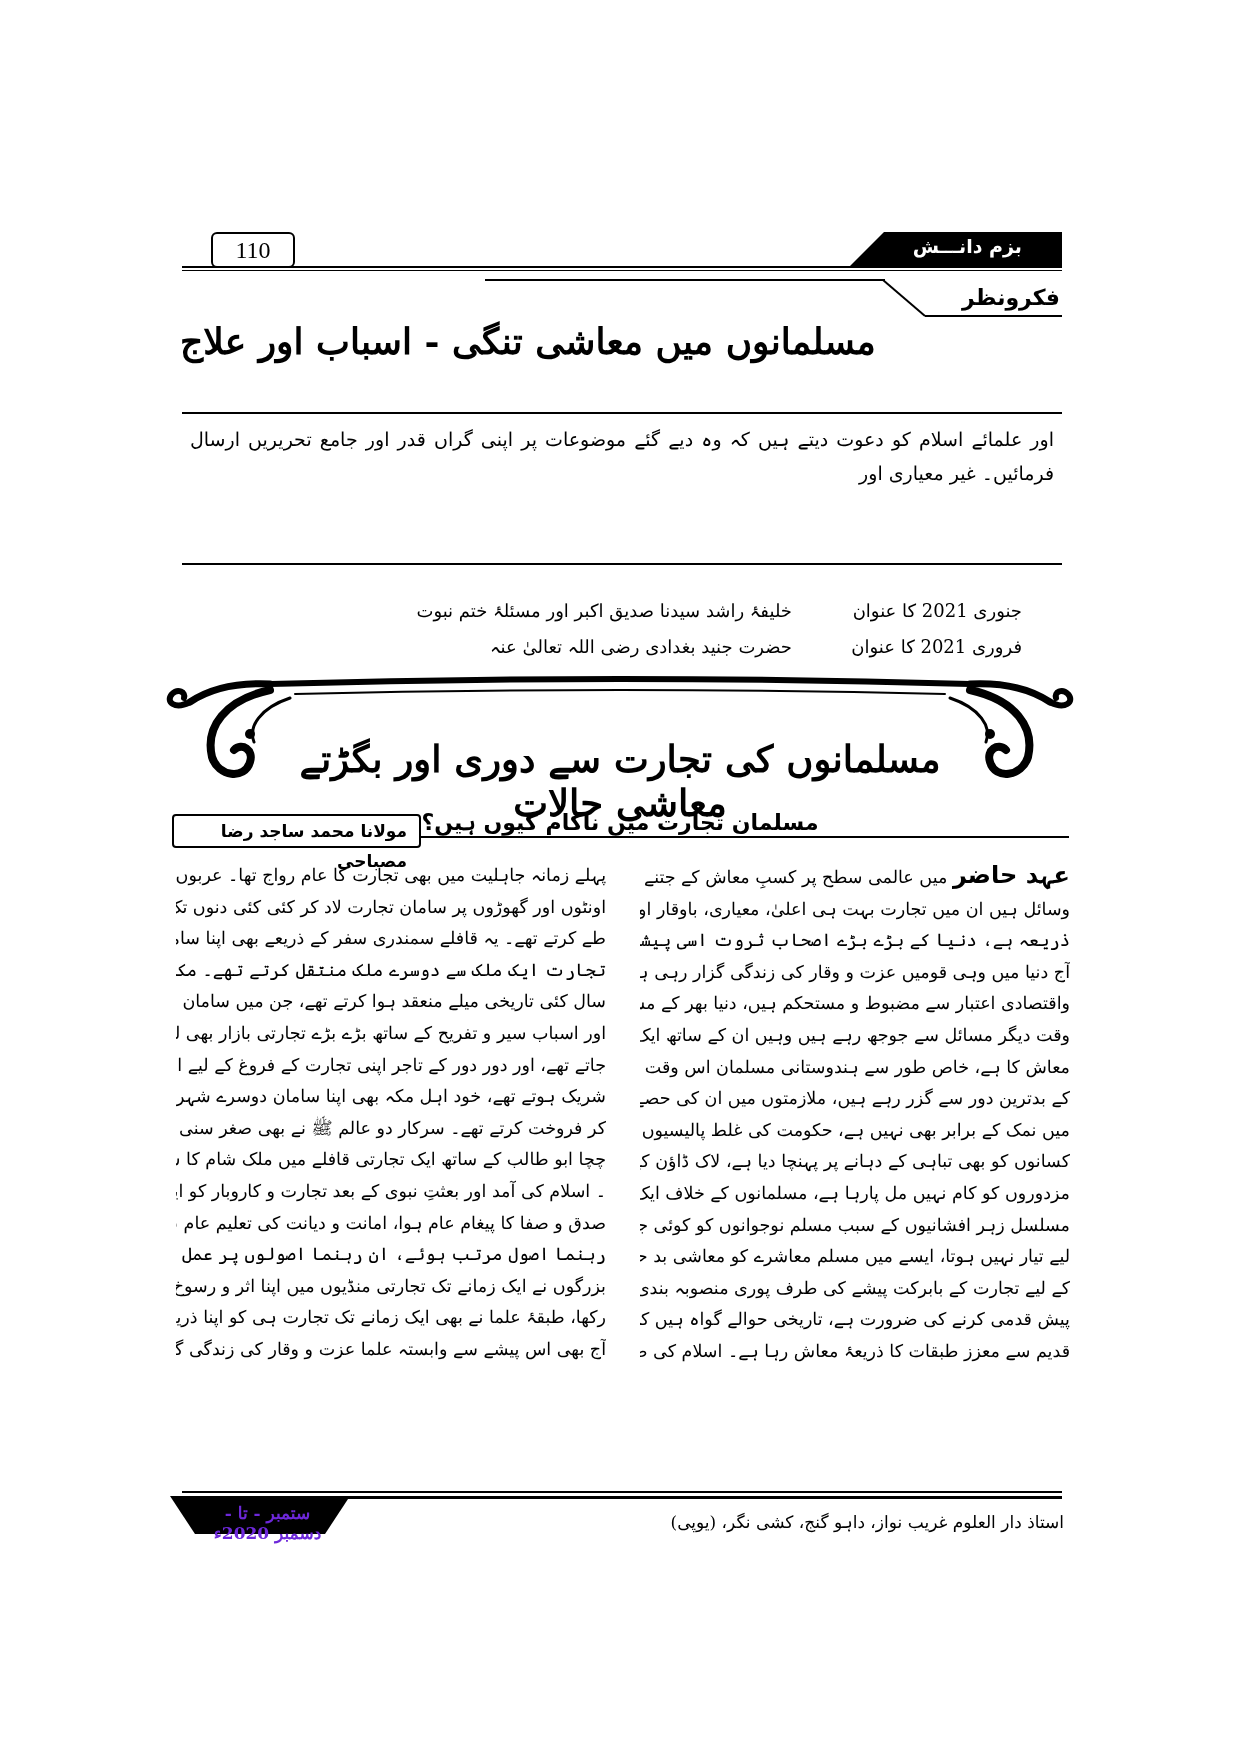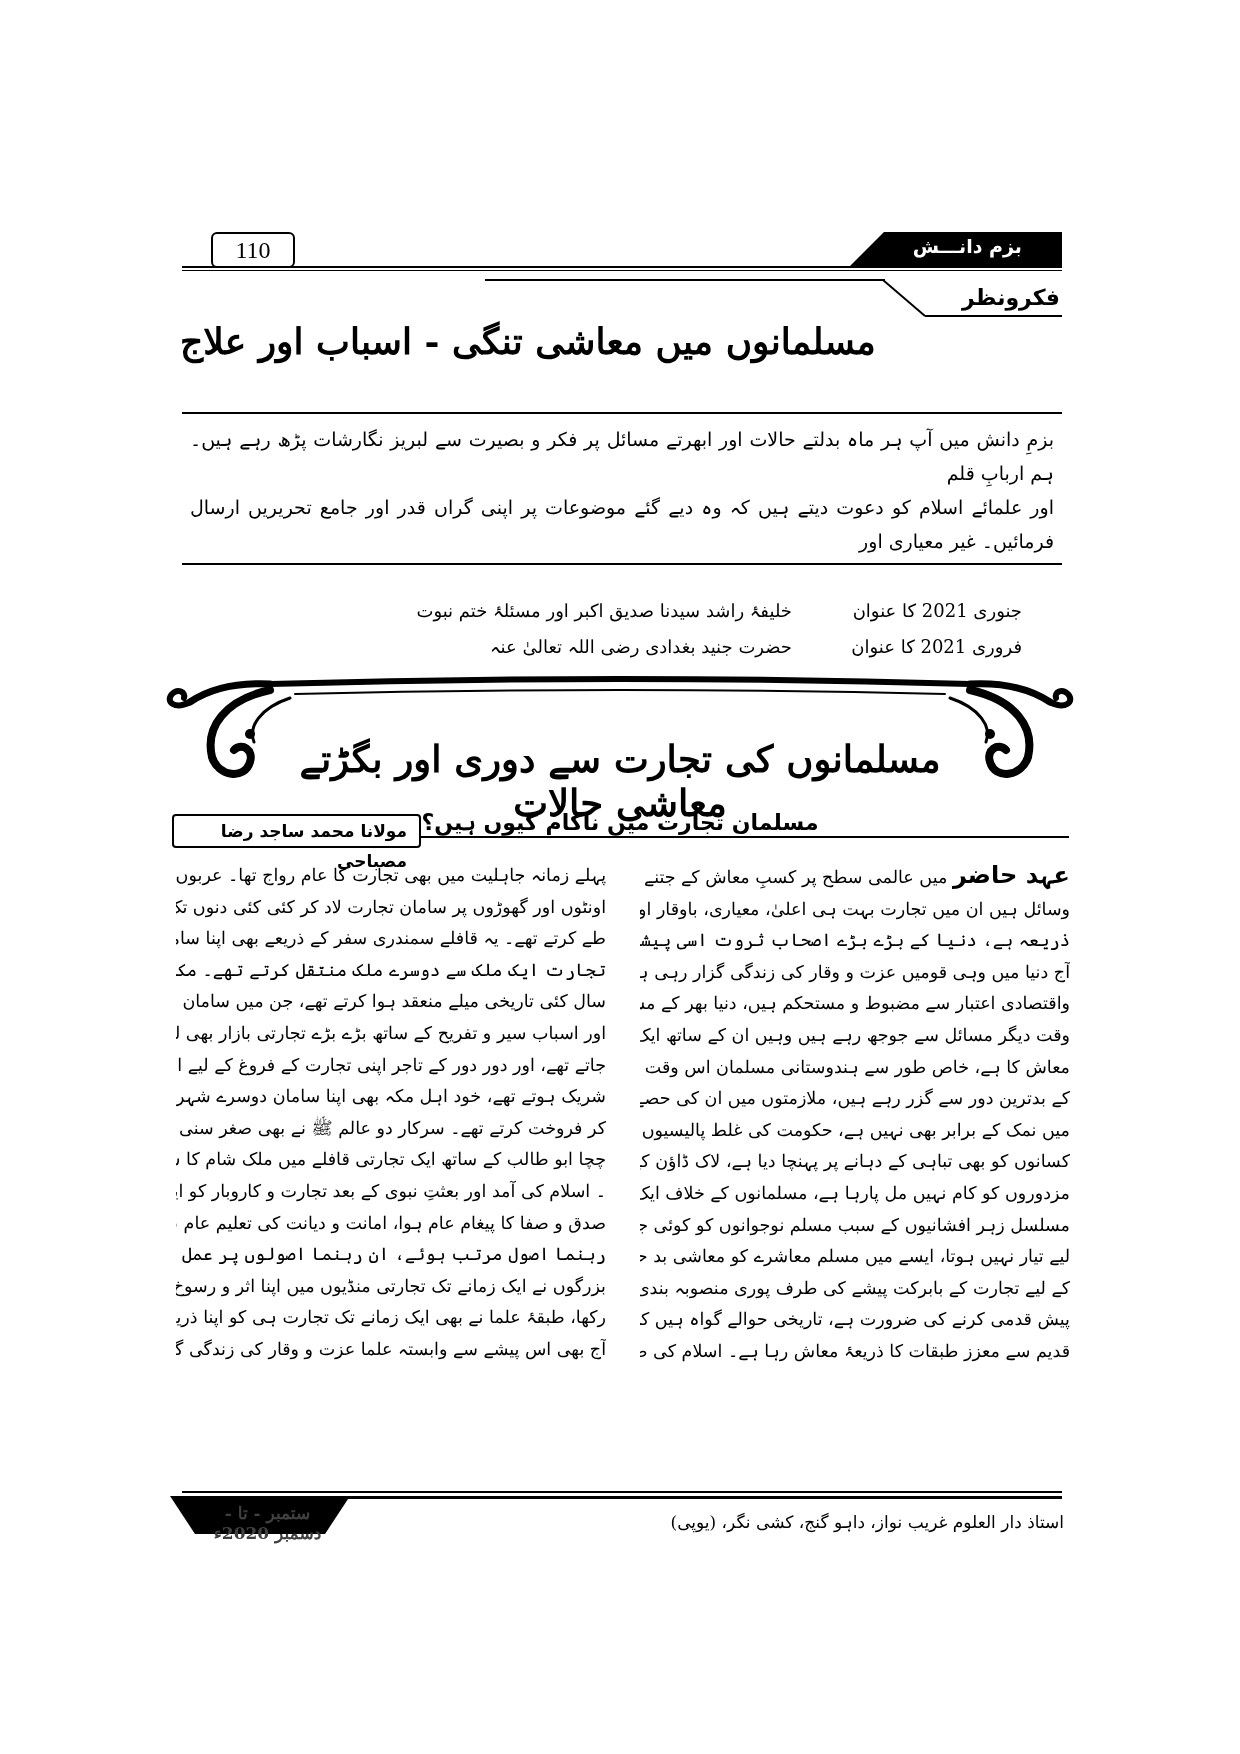--- a/index.html
+++ b/index.html
@@ -46,21 +46,21 @@
 
   .col { position:absolute; top:860px; width:430px; font-size:17.5px; line-height:31.6px; text-align:justify; text-align-last:justify; direction:rtl; }
   #col-right { left:640px; }
   #col-left { left:176px; }
   .col .line { display:block; white-space:nowrap; overflow:hidden; }
   .lead-word { font-family:"DejaVu Sans", sans-serif; font-weight:900; font-size:24px; }
 
   #footer-rule-1 { left:182px; top:1491px; width:880px; height:2px; background:#000; }
   #footer-rule-2 { left:340px; top:1496px; width:722px; height:3px; background:#000; }
   #footer-date-banner { left:170px; top:1496px; width:180px; height:38px; }
-  #footer-date { position:absolute; left:30px; top:7px; width:135px; text-align:center; color:#404040; font-size:17px; font-weight:bold; direction:rtl; }
+  #footer-date { position:absolute; left:30px; top:7px; width:135px; text-align:center; color:#6d28d9; font-size:17px; font-weight:bold; direction:rtl; }
   #author-affiliation { right:176px; top:1512px; font-size:17px; direction:rtl; }
 </style>
 </head>
 <body>
 
 <div id="page-num-box" class="abs">110</div>
 <div id="header-rule-1" class="abs"></div>
 <div id="header-rule-2" class="abs"></div>
 
 <div id="magazine-banner" class="abs">
@@ -74,21 +74,20 @@
 <svg id="section-diag" class="abs" width="50" height="40">
   <line x1="3" y1="1" x2="45" y2="37" stroke="#000" stroke-width="2"></line>
 </svg>
 <div id="section-rule-bottom" class="abs"></div>
 <div id="section-label" class="abs rtl">فکرونظر</div>
 
 <div id="main-title" class="abs rtl">مسلمانوں میں معاشی تنگی - اسباب اور علاج</div>
 
 <div id="intro-rule-top" class="abs"></div>
 <div id="intro-text" class="abs rtl">
-  <span class="line" style="display:block">بزمِ دانش میں آپ ہر ماہ بدلتے حالات اور ابھرتے مسائل پر فکر و بصیرت سے لبریز نگارشات پڑھ رہے ہیں۔ ہم اربابِ قلم</span>
   <span class="line" style="display:block">اور علمائے اسلام کو دعوت دیتے ہیں کہ وہ دیے گئے موضوعات پر اپنی گراں قدر اور جامع تحریریں ارسال فرمائیں۔ غیر معیاری اور</span>
 </div>
 <div id="intro-rule-bottom" class="abs"></div>
 
 <div id="topic-1" class="topic-row">
   <span class="topic-label">جنوری 2021 کا عنوان</span>
   <span class="topic-value">خلیفۂ راشد سیدنا صدیق اکبر اور مسئلۂ ختم نبوت</span>
 </div>
 <div id="topic-2" class="topic-row">
   <span class="topic-label">فروری 2021 کا عنوان</span>

